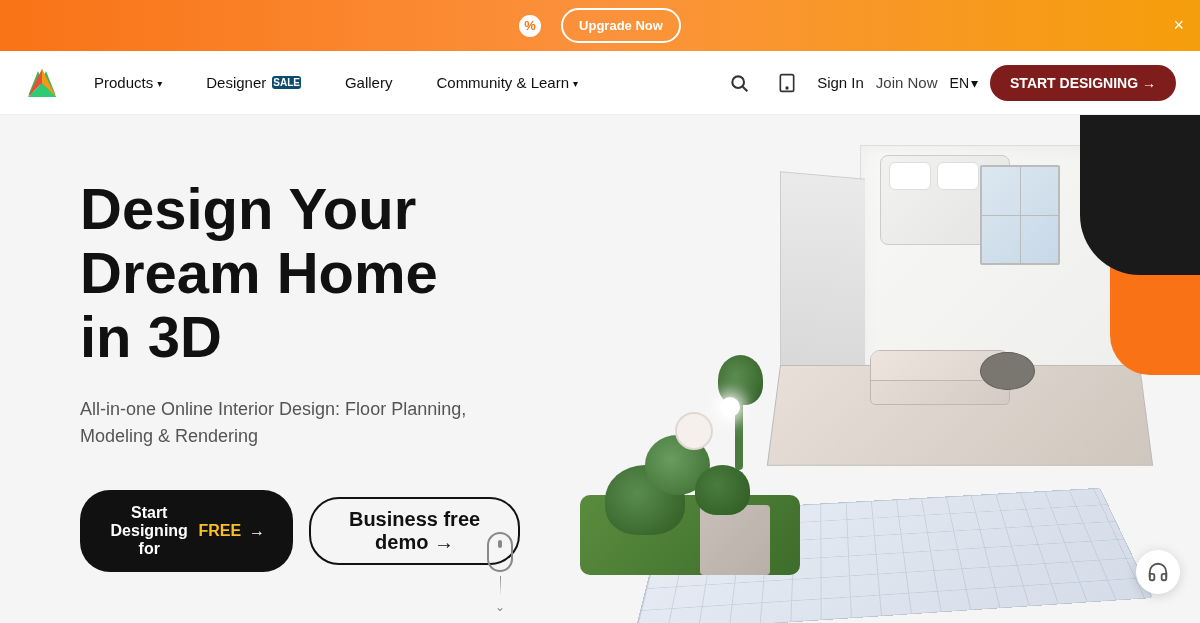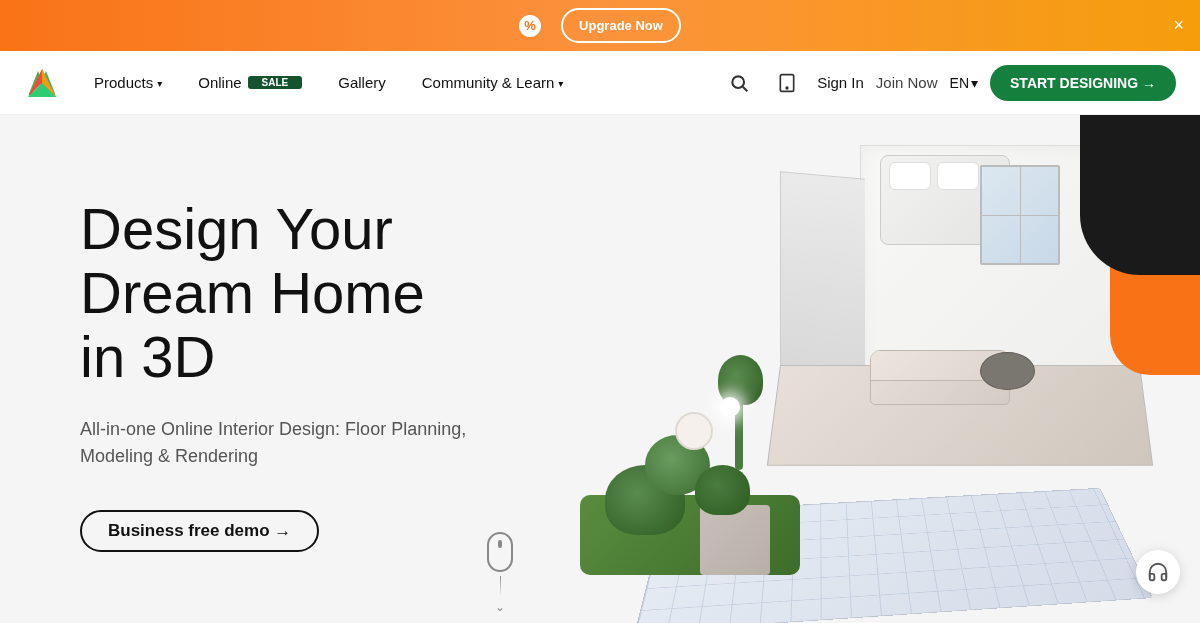--- a/index.html
+++ b/index.html
@@ -58,41 +58,41 @@
     .logo {
       display: flex; align-items: center;
       margin-right: 20px;
       flex-shrink: 0;
     }
     .logo-icon {
       width: 36px; height: 36px;
     }
     .nav-links {
       display: flex; align-items: center;
-      gap: 8px;
+      gap: 16px;
       flex: 1;
     }
     .nav-item {
       display: flex; align-items: center;
       padding: 0 14px;
       height: 64px;
       font-size: 15px;
       font-weight: 500;
       color: #111;
       cursor: pointer;
       white-space: nowrap;
       gap: 4px;
       position: relative;
     }
     .sale-badge {
-      background: #14532d;
+      background: #0c4a6e;
       color: white;
       font-size: 10px;
       font-weight: 700;
-      padding: 1px 14px;
+      padding: 1px 1px;
       border-radius: 3px;
       margin-left: 2px;
       vertical-align: super;
     }
     .chevron-down {
       font-size: 10px;
       margin-top: 2px;
     }
     .nav-right {
       display: flex; align-items: center;
@@ -117,21 +117,21 @@
       font-size: 15px; font-weight: 500;
       color: #404040; cursor: pointer;
     }
     .lang-btn {
       background: none; border: none;
       font-size: 14px; font-weight: 500;
       color: #111; cursor: pointer;
       display: flex; align-items: center; gap: 2px;
     }
     .start-designing-btn {
-      background: #15803d;
+      background: #7f1d1d;
       color: white;
       border: none;
       padding: 10px 20px;
       border-radius: 24px;
       font-size: 14px;
       font-weight: 600;
       cursor: pointer;
       white-space: nowrap;
       display: flex; align-items: center; gap: 6px;
     }
@@ -146,21 +146,21 @@
       align-items: center;
     }
     .hero-content {
       padding: 60px 80px;
       z-index: 2;
       max-width: 600px;
       position: relative;
     }
     .hero-title {
       font-size: 58px;
-      font-weight: 400;
+      font-weight: 700;
       line-height: 1.1;
       color: #111;
       margin-bottom: 24px;
     }
     .hero-subtitle {
       font-size: 18px;
       color: #555;
       line-height: 1.5;
       margin-bottom: 40px;
       margin-top: 27px;
@@ -179,21 +179,21 @@
       cursor: pointer;
       display: flex; align-items: center; gap: 8px;
     }
     .btn-primary .free-text { color: #fbbf24; }
     .btn-secondary {
       background: transparent;
       color: #111;
       border: 2px solid #111;
       padding: 9px 26px;
       border-radius: 30px;
-      font-size: 17px;
+      font-size: 20px;
       font-weight: 700;
       cursor: pointer;
       display: flex; align-items: center; gap: 8px;
     }
 
     
     .room-3d {
       position: absolute;
       right: 20px;
       top: 50%;
@@ -327,21 +327,21 @@
       <path d="M18 4 L18 18 L32 32 Z" fill="#f39c12"></path>
     </svg>
   </div>
 
   <div class="nav-links">
     <div class="nav-item">
       <span>Products</span>
       <span class="chevron-down">▾</span>
     </div>
     <div class="nav-item">
-      <span>Online</span>
+      <span>Designer</span>
       <span class="sale-badge">SALE</span>
     </div>
     <div class="nav-item">
       <span>Gallery</span>
     </div>
     <div class="nav-item">
       <span>Community &amp; Learn</span>
       <span class="chevron-down">▾</span>
     </div>
   </div>
@@ -374,20 +374,25 @@
   <div class="corner-dark"></div>
   <div class="corner-orange"></div>
 
   <div class="hero-content">
     <h1 class="hero-title">
       <span>Design Your Dream Home</span><br>
       <span>in 3D</span>
     </h1>
     <p class="hero-subtitle">All-in-one Online Interior Design: Floor Planning, Modeling &amp; Rendering</p>
     <div class="hero-buttons">
+      <button class="btn-primary">
+        <span>Start Designing for </span>
+        <span class="free-text">FREE</span>
+        <span>→</span>
+      </button>
       <button class="btn-secondary">Business free demo →</button>
     </div>
   </div>
 
   <div class="room-3d">
 
     <div class="blueprint-floor">
       <div class="blueprint-lines"></div>
     </div>
 

